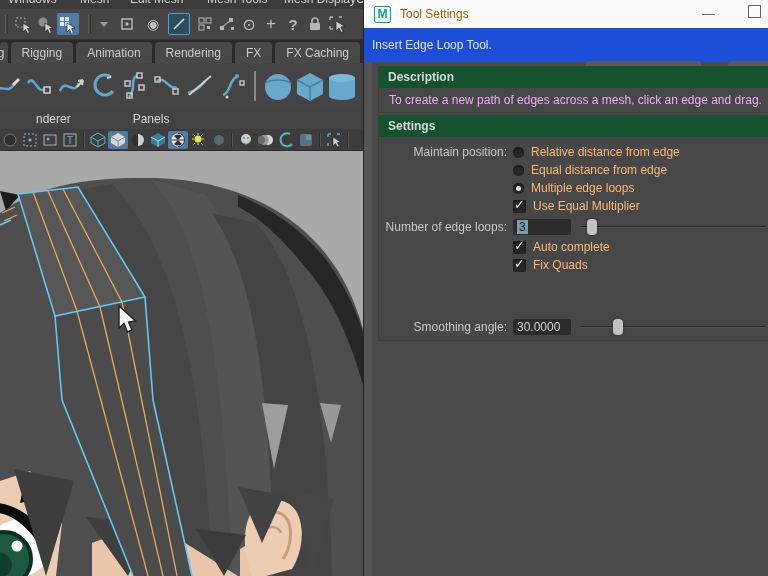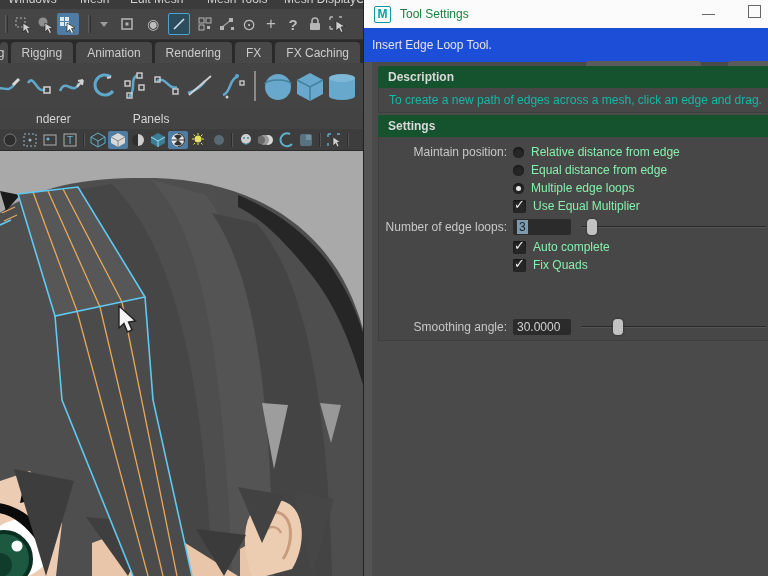--- a/index.html
+++ b/index.html
@@ -35,48 +35,48 @@
   .vicon { width:20px; height:18px; flex:none; display:flex; align-items:center; justify-content:center; }
   .vicon.hl { background:#4f7ca3; border-radius:2px; }
   .vsep { width:2px; height:14px; border-left:1px solid #2e2e2e; border-right:1px solid #555; margin:0 3px; }
 
   #viewport { left:0; top:151px; width:363px; height:425px; }
 
   
   #toolwin { left:363px; top:0; width:405px; height:576px; background:#4a4a4a; border-left:1px solid #222; overflow:hidden; }
   #titlebar { left:0; top:0; width:405px; height:28px; background:#fbfbfb; display:flex; align-items:center; }
   #titlebar .mico { width:17px; height:17px; margin:0 9px 0 10px; border:1px solid #0c9898; border-radius:2px; color:#0ba0a0; font-weight:bold; font-size:12px; display:flex; align-items:center; justify-content:center; background:#fff; }
-  #titlebar .t { color:#15803d; font-size:12px; }
+  #titlebar .t { color:#a16207; font-size:12px; }
   .winbtn { position:absolute; color:#555; font-size:13px; }
   #minbtn { left:338px; top:6px; }
   #maxbtn { left:384px; top:5px; width:13px; height:13px; border:1px solid #666; }
 
   #toolhdr { left:0; top:28px; width:405px; height:34px; background:#1d4ed8; }
   #toolhdr .name { position:absolute; left:8px; top:10px; color:#e3e3e3; }
   .hbtn { position:absolute; top:33px; height:25px; background:#5b5b5b; border-radius:3px; color:#e0e0e0; display:flex; align-items:center; justify-content:center; font-size:12px; }
   #resetbtn { left:222px; width:115px; }
   #helpbtn { left:364px; width:86px; }
 
   #panelmargin { left:0; top:62px; width:8px; height:514px; background:#545454; }
 
   .frame { position:absolute; left:14px; width:391px; }
   .fhdr { height:22px; background:#14532d; border-radius:2px 2px 0 0; color:#d9d9d9; font-weight:bold; display:flex; align-items:center; padding-left:10px; }
   .fbody { background:#474747; border:1px solid #3e3e3e; border-top:none; position:relative; }
 
   #descframe { top:66px; }
-  #descframe .fbody { height:25px; display:flex; align-items:center; padding-left:10px; color:#14b8a6; }
+  #descframe .fbody { height:25px; display:flex; align-items:center; padding-left:10px; color:#f0abfc; }
 
   #setframe { top:115px; }
   #setframe .fbody { height:204px; }
 
   .srow { position:absolute; left:0; height:18px; width:389px; display:flex; align-items:center; }
   .rlabel { width:128px; text-align:right; color:#c8c8c8; flex:none; }
   .rlabel.dis, .clabel.dis { color:#6f6f6f; }
   .ctrl { margin-left:6px; display:flex; align-items:center; }
-  .clabel { color:#86efac; margin-left:7px; }
+  .clabel { color:#fdba74; margin-left:7px; }
 
   .radio { width:11px; height:11px; border-radius:50%; background:#262626; box-shadow:inset 0 1px 2px #111; position:relative; flex:none; }
   .radio.sel::after { content:""; position:absolute; left:3px; top:3px; width:5px; height:5px; border-radius:50%; background:#e8e8e8; }
 
   .chk { width:13px; height:13px; background:#262626; border-radius:2px; box-shadow:inset 0 1px 2px #111; position:relative; flex:none; }
   .chk.on::after { content:"✓"; position:absolute; left:1px; top:-3px; color:#f0f0f0; font-size:13px; font-weight:bold; }
   .chk.dis { background:#3a3a3a; }
 
   .field { width:58px; height:16px; background:#2b2b2b; border-radius:2px; color:#d2d2d2; padding:1px 4px; flex:none; }
   .field.dis { background:#414141; color:#787878; border:1px solid #4a4a4a; }

